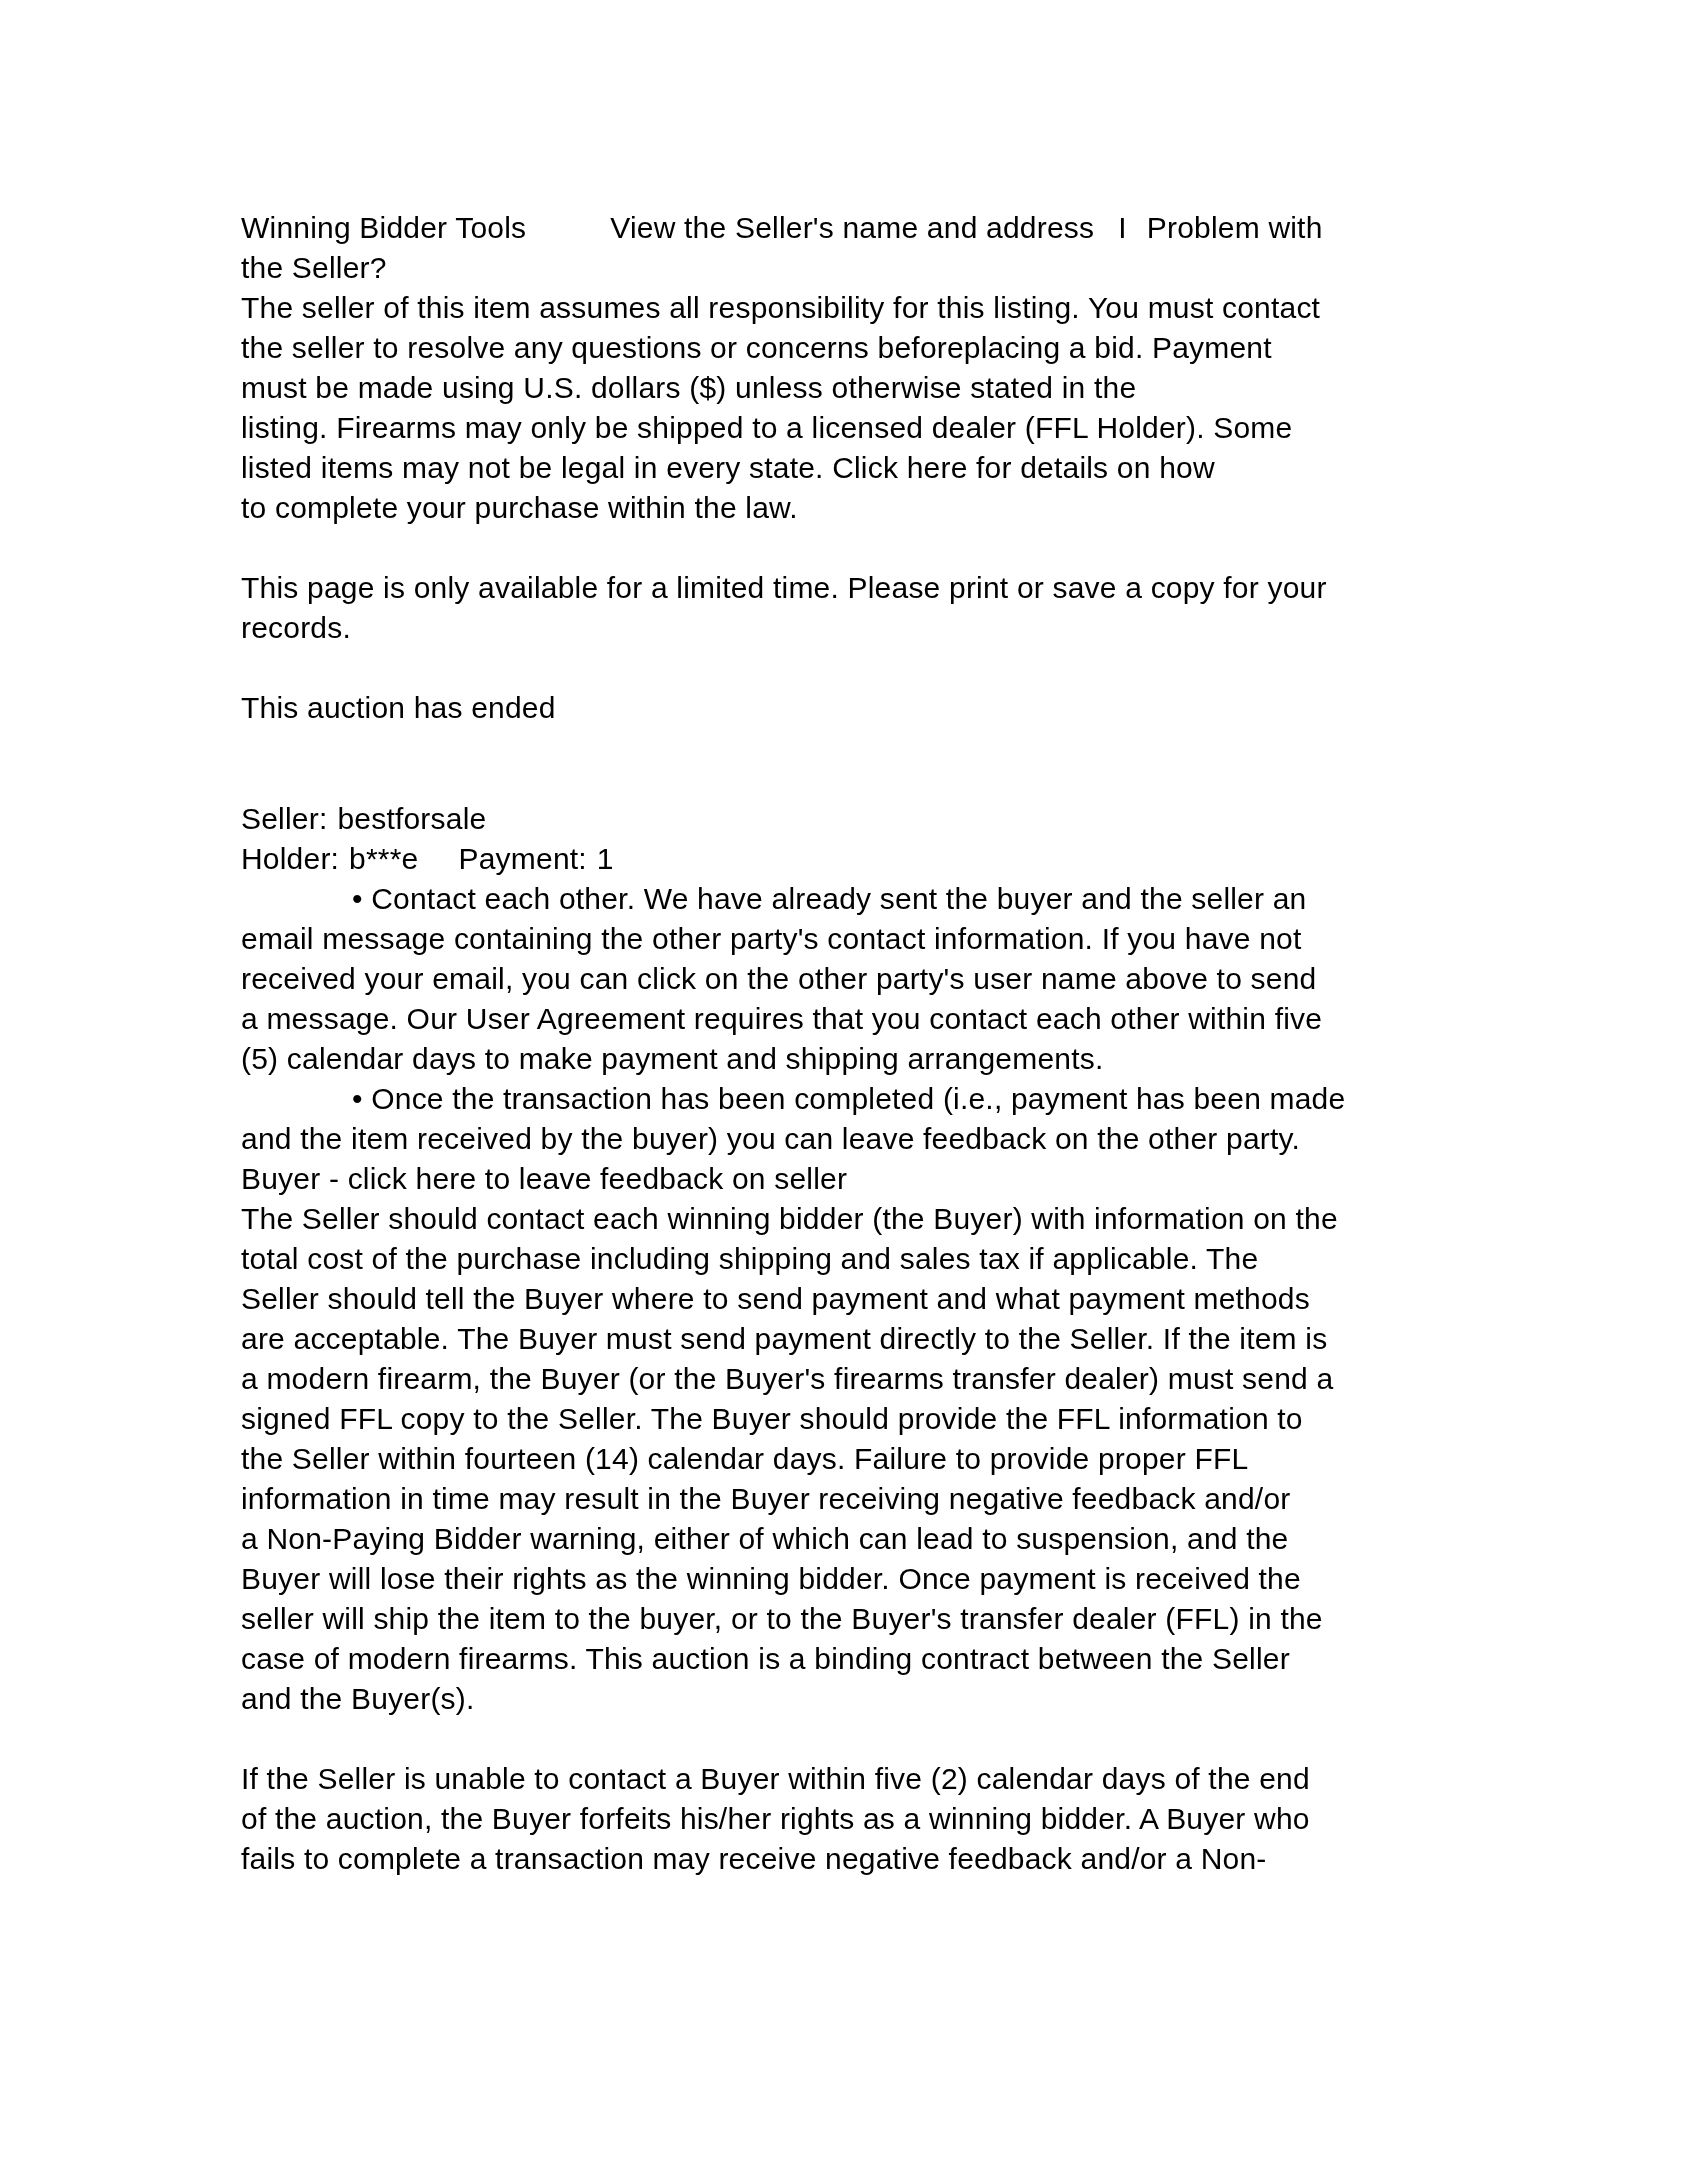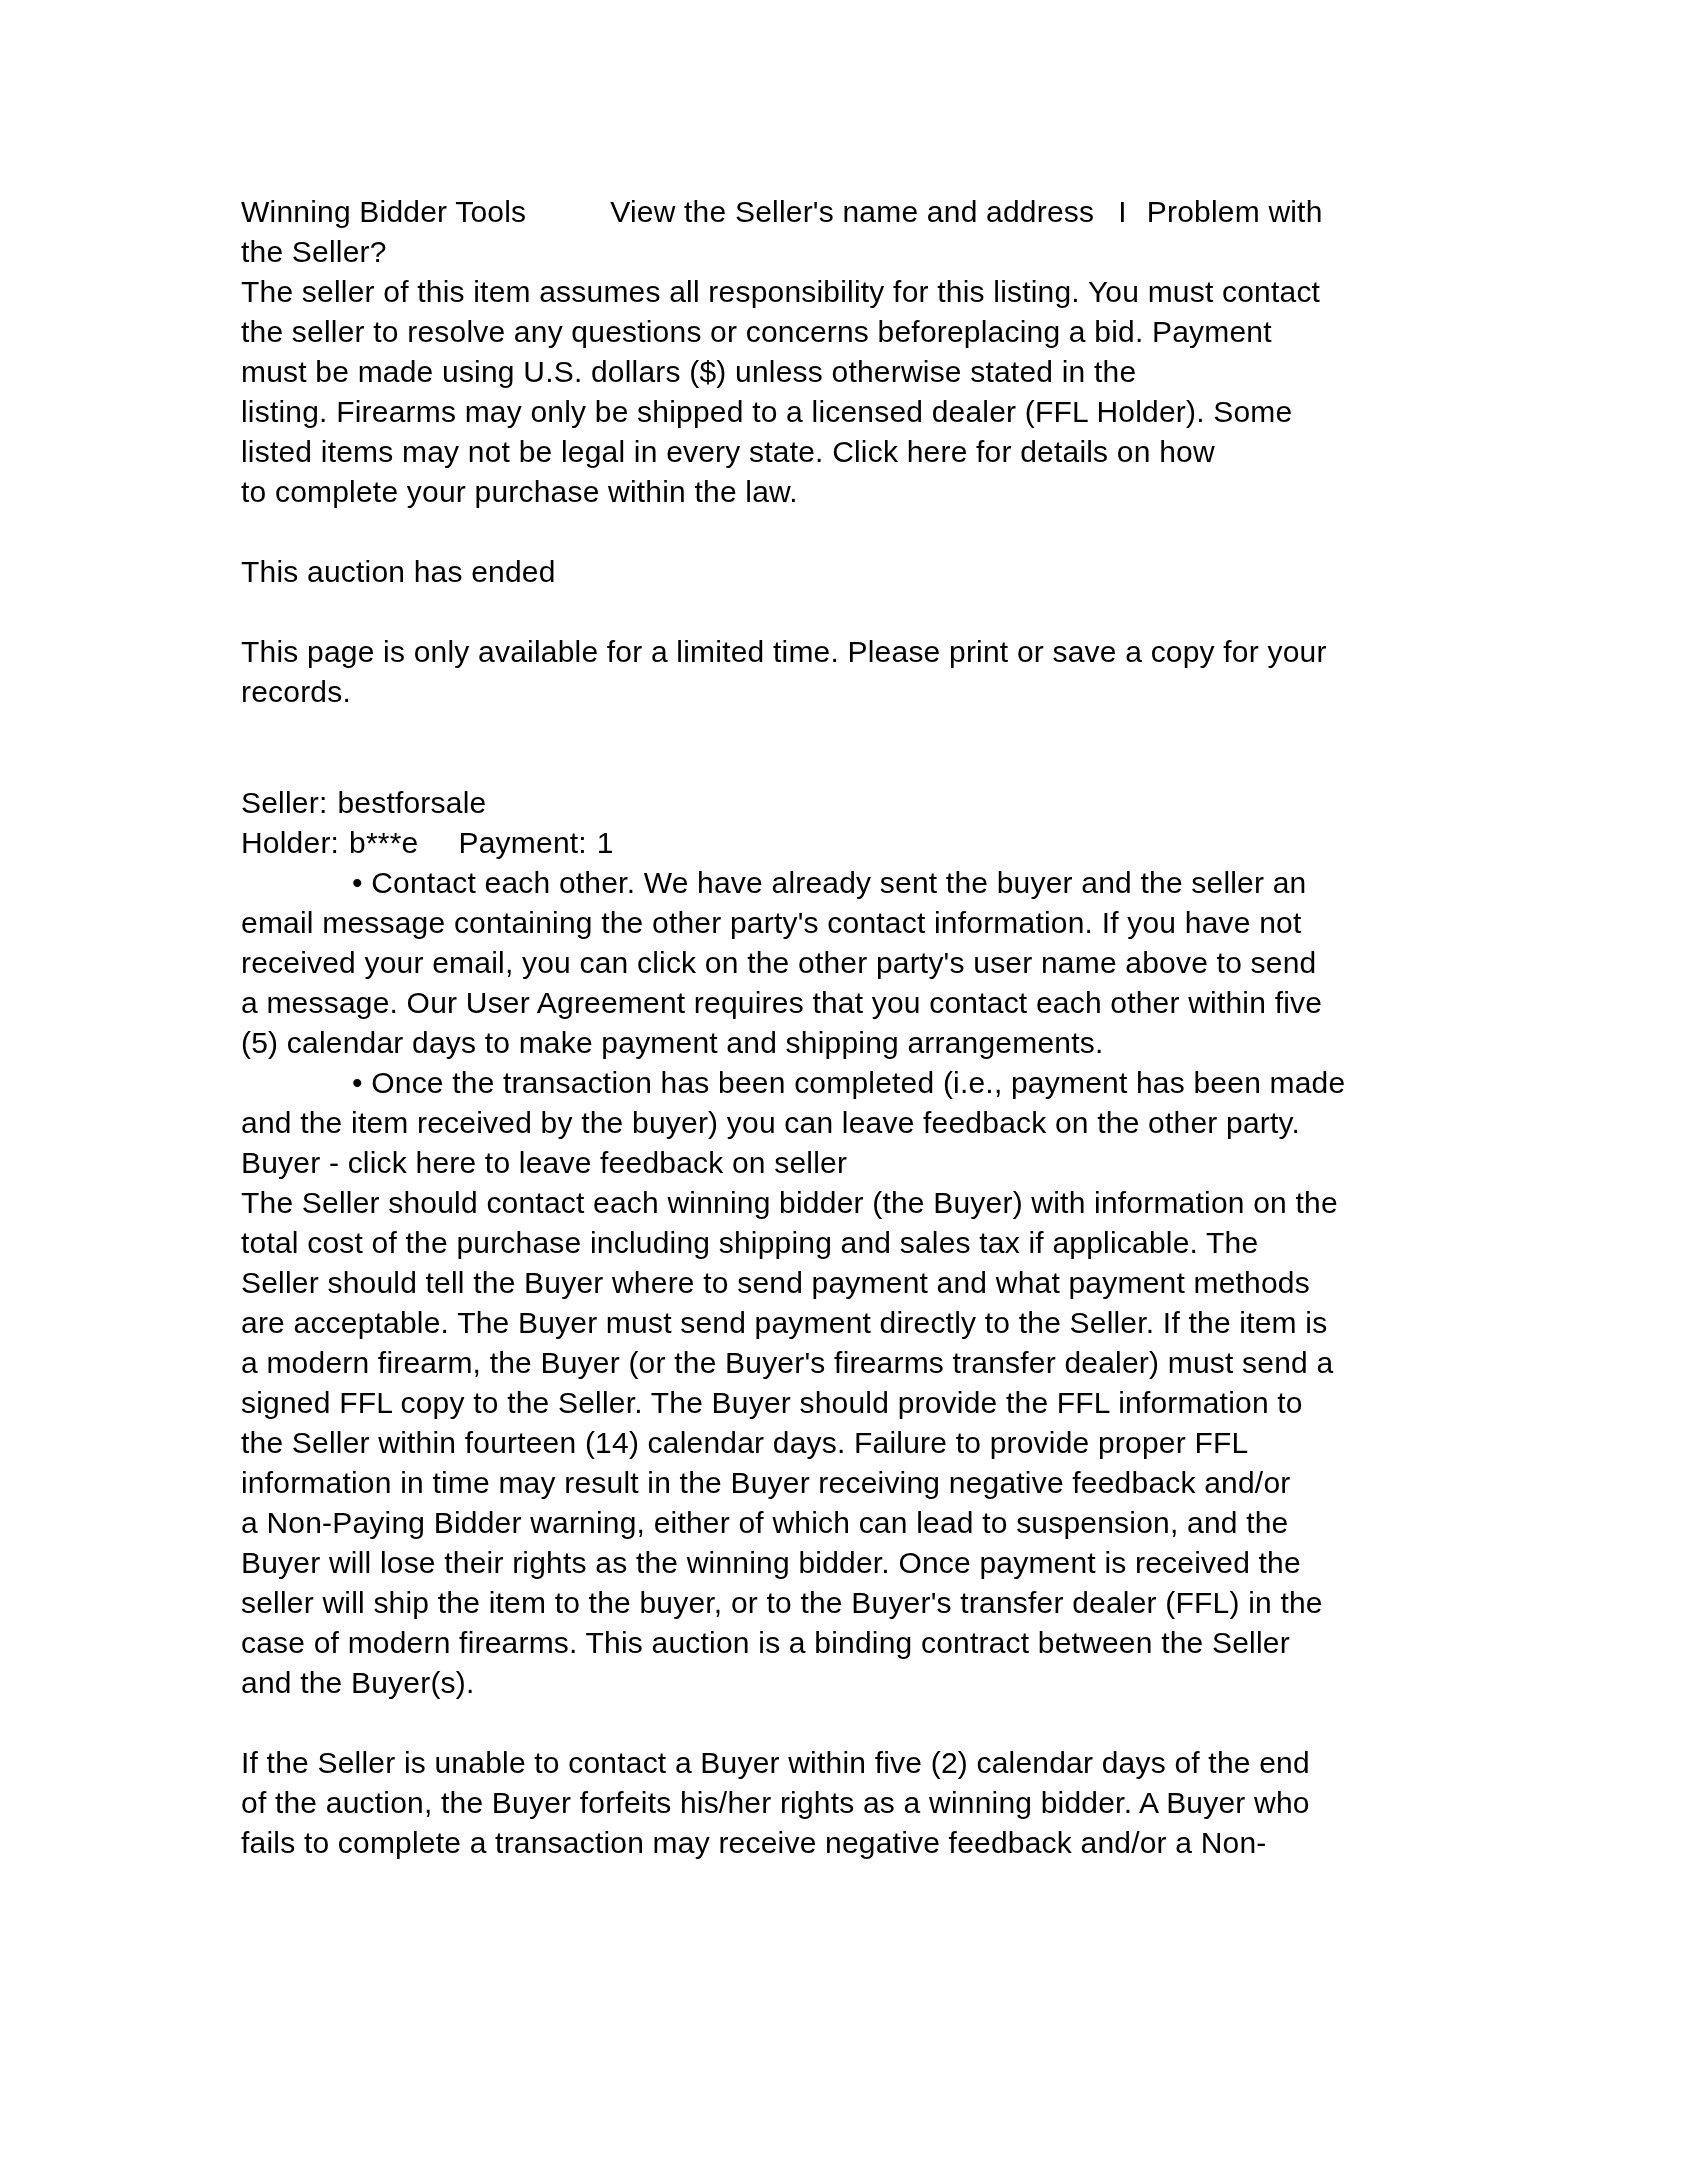--- a/index.html
+++ b/index.html
@@ -11,21 +11,21 @@
     width: 1683px;
     height: 2178px;
     position: relative;
     overflow: hidden;
     font-family: "Liberation Sans", sans-serif;
     color: #000000;
   }
   .doc {
     position: absolute;
     left: 241px;
-    top: 192px;
+    top: 208px;
     width: 1307px;
     font-size: 30px;
     line-height: 40px;
     letter-spacing: 0.2px;
     color: #000000;
   }
   .block {
     white-space: pre-wrap;
   }
   
@@ -49,24 +49,24 @@
   <div class="block"><span class="link">Winning Bidder Tools</span><span class="gap g85"></span><span class="link">View the Seller's name and address</span><span class="gap g24"></span><span>I</span><span class="gap g20"></span><span class="link">Problem with
 the Seller?</span></div>
 
   <div class="block">The seller of this item assumes all responsibility for this listing. You must contact
 the seller to resolve any questions or concerns beforeplacing a bid. Payment
 must be made using U.S. dollars ($) unless otherwise stated in the
 listing. Firearms may only be shipped to a licensed dealer (FFL Holder). Some
 listed items may not be legal in every state. Click here for details on how
 to complete your purchase within the law.</div>
 
-  <div class="block mt1">This auction has ended</div>
-
   <div class="block mt1">This page is only available for a limited time. Please print or save a copy for your
 records.</div>
+
+  <div class="block mt1">This auction has ended</div>
 
   <div class="block mt2"><span>Seller:</span><span class="gap g10"></span><span class="link">bestforsale</span></div>
 
   <div class="block"><span>Holder:</span><span class="gap g10"></span><span class="link">b***e</span><span class="gap g40"></span><span>Payment:</span><span class="gap g10"></span><span>1</span></div>
 
   <div class="block">             • Contact each other. We have already sent the buyer and the seller an
 email message containing the other party's contact information. If you have not
 received your email, you can click on the other party's user name above to send
 a message. Our User Agreement requires that you contact each other within five
 (5) calendar days to make payment and shipping arrangements.

